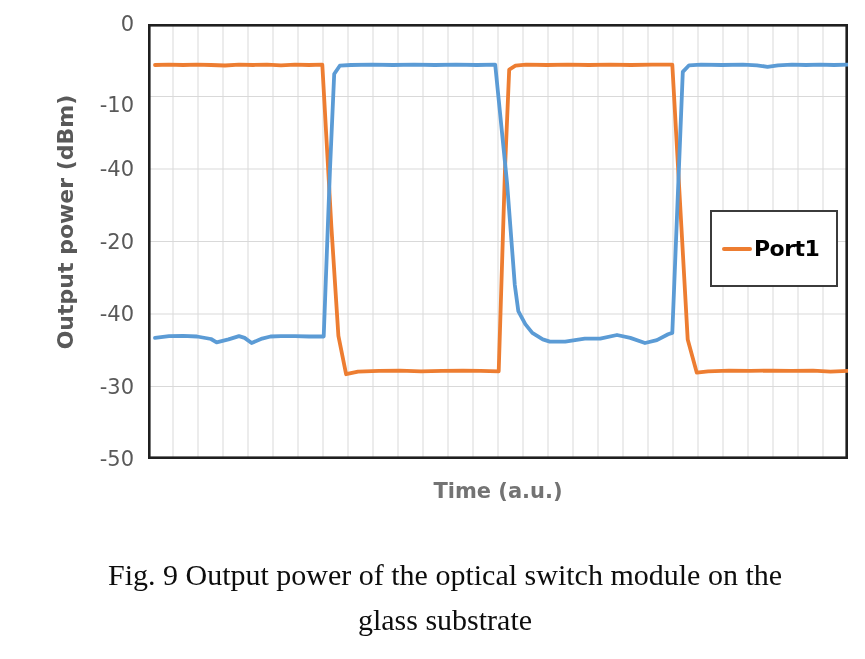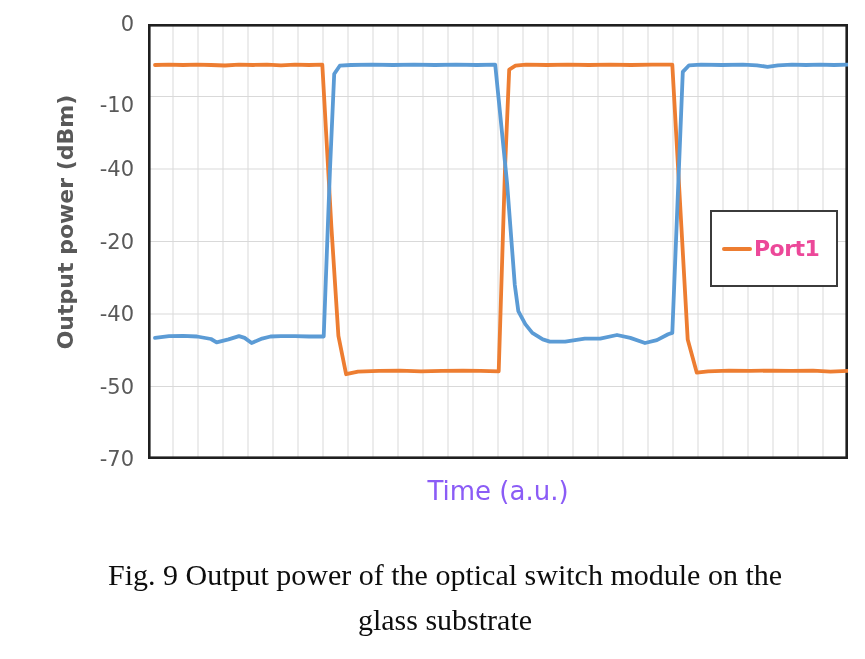--- a/index.html
+++ b/index.html
@@ -4,27 +4,27 @@
 <style>
   html,body{margin:0;padding:0;background:#ffffff;}
   .canvas{position:relative;width:865px;height:659px;background:#ffffff;overflow:hidden;
           font-family:"DejaVu Sans","Liberation Sans",sans-serif;}
   .plot-svg{position:absolute;left:148px;top:24px;width:700px;height:435px;}
   .ytick{position:absolute;left:58px;width:76px;height:26px;text-align:right;
          font-size:21px;color:#595959;line-height:26px;}
   .ytitle{position:absolute;left:-94px;top:206px;width:320px;height:32px;text-align:center;
           font-size:22px;font-weight:bold;color:#595959;transform:rotate(-90deg);line-height:32px;}
   .xtitle{position:absolute;left:148px;top:479px;width:700px;text-align:center;
-          font-size:26px;font-weight:normal;color:#8b5cf6;line-height:25px;}
+          font-size:21px;font-weight:bold;color:#737373;line-height:25px;}
   .legend{position:absolute;left:710px;top:210px;width:128px;height:77px;box-sizing:border-box;
           background:#ffffff;border:2.5px solid #3b3b3b;display:flex;flex-direction:column;
           justify-content:space-evenly;padding-left:10px;}
   .legend-row{display:flex;align-items:center;}
   .swatch{display:inline-block;width:30px;height:4px;border-radius:2px;margin-right:2px;}
-  .legend-label{font-size:22px;font-weight:bold;color:#ec4899;letter-spacing:-0.5px;}
+  .legend-label{font-size:22px;font-weight:bold;color:#000000;letter-spacing:-0.5px;}
   .caption{position:absolute;left:18px;top:552px;width:854px;text-align:center;
            font-family:"Liberation Serif","DejaVu Serif",serif;font-size:30px;color:#0d0d0d;
            line-height:45px;}
 </style>
 </head>
 <body>
 
 <div class="canvas">
 
   <svg class="plot-svg" id="plot" viewBox="0 0 700 435" preserveAspectRatio="none">
@@ -66,22 +66,22 @@
       <polyline points="7.0,41.0 21.0,40.6 35.0,41.0 49.0,40.6 63.0,41.0 77.0,41.5 91.0,40.6 105.0,41.0 119.0,40.6 133.0,41.3 147.0,40.6 161.0,41.0 174.3,40.6 183.4,203.0 190.4,311.8 198.1,350.2 210.0,347.6 231.0,346.9 252.0,346.6 273.0,347.3 294.0,346.9 315.0,346.6 332.5,346.9 350.7,347.3 357.0,145.0 361.2,45.7 367.5,41.7 378.0,40.6 399.0,41.0 420.0,40.6 441.0,41.0 462.0,40.6 483.0,41.0 504.0,40.6 524.3,40.7 533.4,203.0 539.7,315.4 548.8,348.7 560.0,347.3 581.0,346.6 602.0,346.9 623.0,346.6 644.0,346.9 665.0,346.6 682.5,347.6 700.0,346.9" fill="none" stroke="#ED7D31" stroke-width="3.8" stroke-linejoin="round" stroke-linecap="round"></polyline>
       <polyline points="7.0,313.9 21.0,312.1 35.0,311.8 49.0,312.5 63.0,315.0 68.6,318.3 80.5,315.4 91.0,312.1 96.6,313.9 103.6,319.0 114.1,314.6 122.5,312.5 133.0,312.1 147.0,312.1 161.0,312.5 175.7,312.5 182.0,145.0 186.2,50.0 191.8,41.7 203.0,41.0 224.0,40.6 245.0,41.0 266.0,40.6 287.0,41.0 308.0,40.6 329.0,41.0 347.2,40.6 359.1,159.5 366.8,261.0 370.3,287.1 377.3,300.1 384.3,308.9 394.8,315.4 401.8,317.6 417.2,317.6 436.8,314.6 452.2,314.6 469.0,311.0 482.3,313.9 497.0,319.0 508.9,316.1 520.1,310.3 524.3,308.9 534.8,47.9 541.1,41.3 553.0,40.6 574.0,41.0 595.0,40.6 609.0,41.3 619.5,42.8 630.0,41.3 644.0,40.6 658.0,41.0 672.0,40.6 686.0,41.0 700.0,40.6" fill="none" stroke="#5B9BD5" stroke-width="3.8" stroke-linejoin="round" stroke-linecap="round"></polyline>
     </svg>
 
   <div id="ytick-container">
       <div class="ytick" style="top: 11px;">0</div>
       <div class="ytick" style="top: 83.5px; margin-top: 8px;">-10</div>
       <div class="ytick" style="top: 156px;">-40</div>
       <div class="ytick" style="top: 228.5px;">-20</div>
       <div class="ytick" style="top: 301px; text-align: right;">-40</div>
-      <div class="ytick" style="top: 373.5px;">-50</div>
-      <div class="ytick" style="top: 446px;">-70</div>
+      <div class="ytick" style="top: 373.5px;">-30</div>
+      <div class="ytick" style="top: 446px;">-50</div>
     </div>
 
   <div class="ytitle">Output power (dBm)</div>
 
   <div class="xtitle">Time (a.u.)</div>
 
   <div class="legend">
     <div class="legend-row">
       <span class="swatch" id="swatch-0" style="background: rgb(237, 125, 49);"></span>
       <span class="legend-label">Port1</span>

